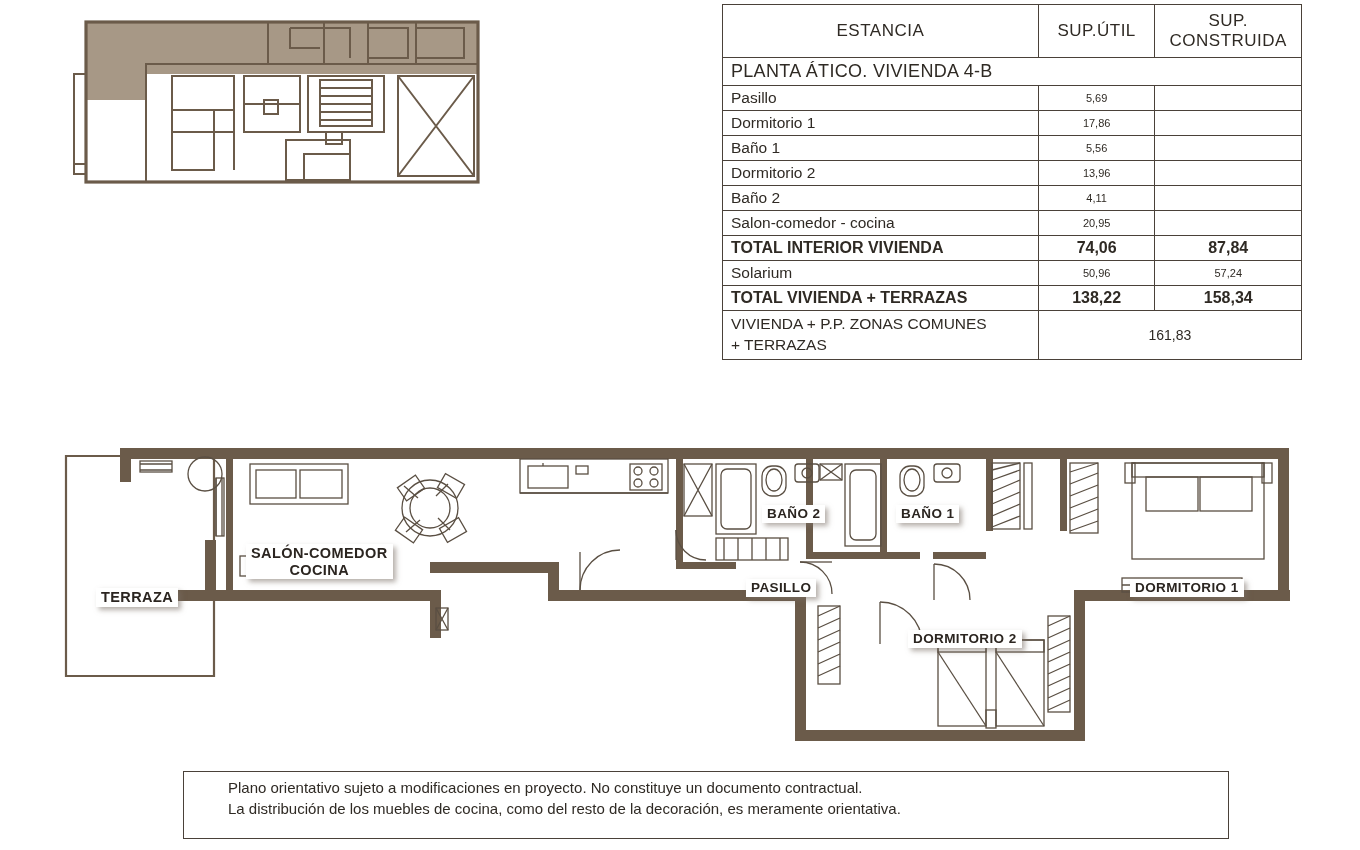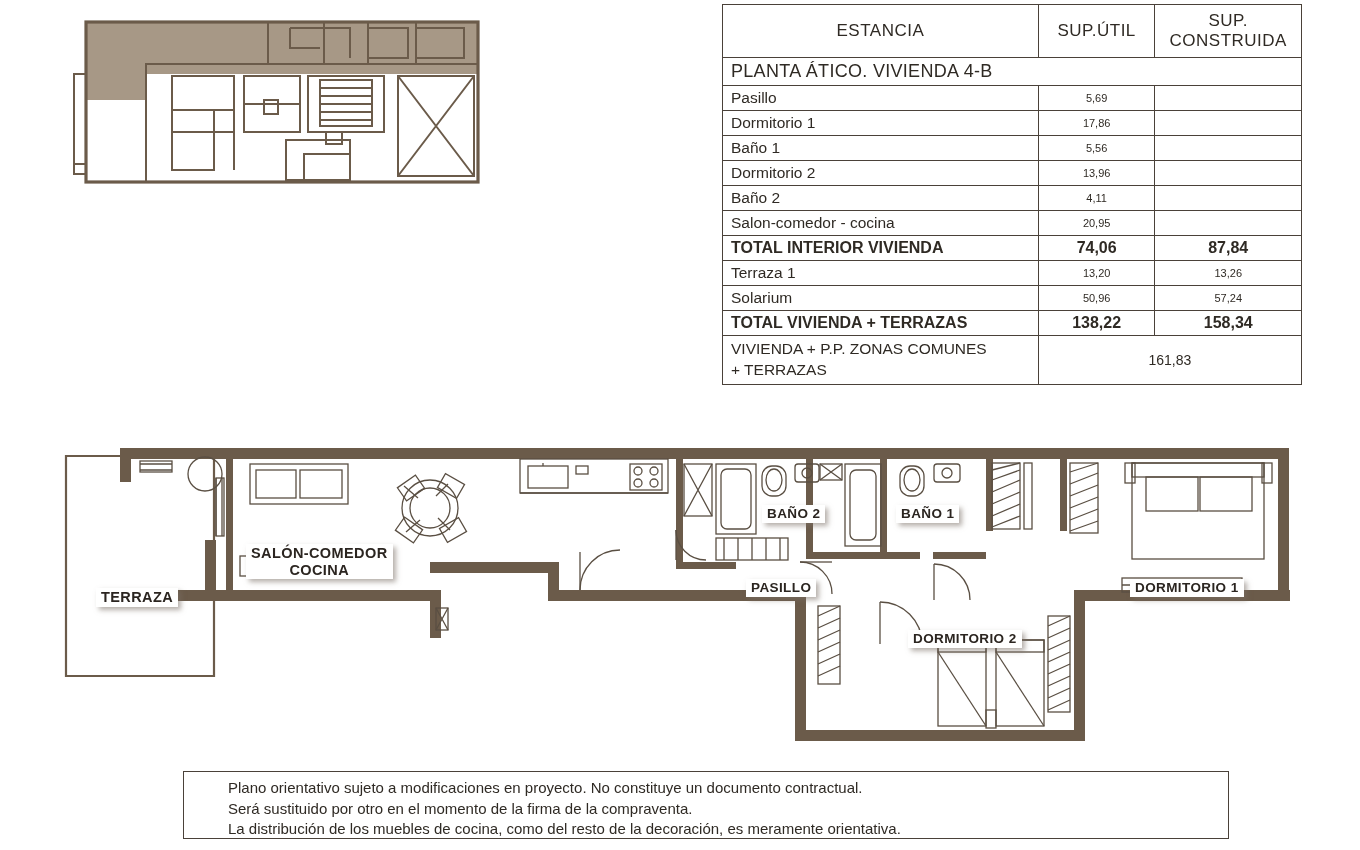--- a/index.html
+++ b/index.html
@@ -224,25 +224,20 @@
       <td class="num"></td>
     </tr>
 
     <tr class="total-row">
       <td class="room-name">TOTAL INTERIOR VIVIENDA</td>
       <td class="num">74,06</td>
       <td class="num">87,84</td>
     </tr>
 
     <tr>
-      <td class="room-name">Terraza 1</td>
-      <td class="num">13,20</td>
-      <td class="num">13,26</td>
-    </tr>
-    <tr>
       <td class="room-name">Solarium</td>
       <td class="num">50,96</td>
       <td class="num">57,24</td>
     </tr>
 
     <tr class="total-row">
       <td class="room-name">TOTAL VIVIENDA + TERRAZAS</td>
       <td class="num">138,22</td>
       <td class="num">158,34</td>
     </tr>
@@ -415,15 +410,14 @@
 </div>
 
 <div class="room-label lbl-sm" id="lbl-bano2">BAÑO 2</div>
 <div class="room-label lbl-sm" id="lbl-bano1">BAÑO 1</div>
 <div class="room-label lbl-sm" id="lbl-pasillo">PASILLO</div>
 <div class="room-label lbl-sm" id="lbl-dorm2">DORMITORIO 2</div>
 <div class="room-label lbl-sm" id="lbl-dorm1">DORMITORIO 1</div>
 
 <div id="disclaimer">
   <div>Plano orientativo sujeto a modificaciones en proyecto. No constituye un documento contractual.</div>
-  <div>Será sustituido por otro en el momento de la firma de la compraventa.</div>
   <div>La distribución de los muebles de cocina, como del resto de la decoración, es meramente orientativa.</div>
 </div>
 
 </body></html>

